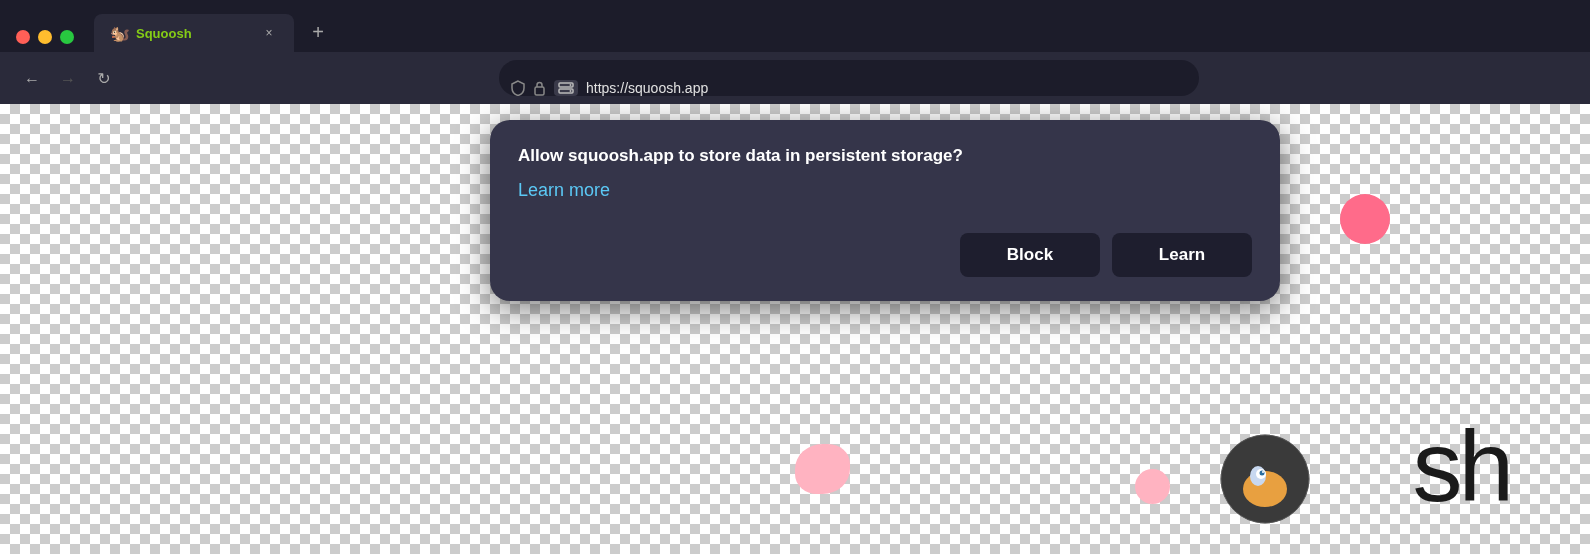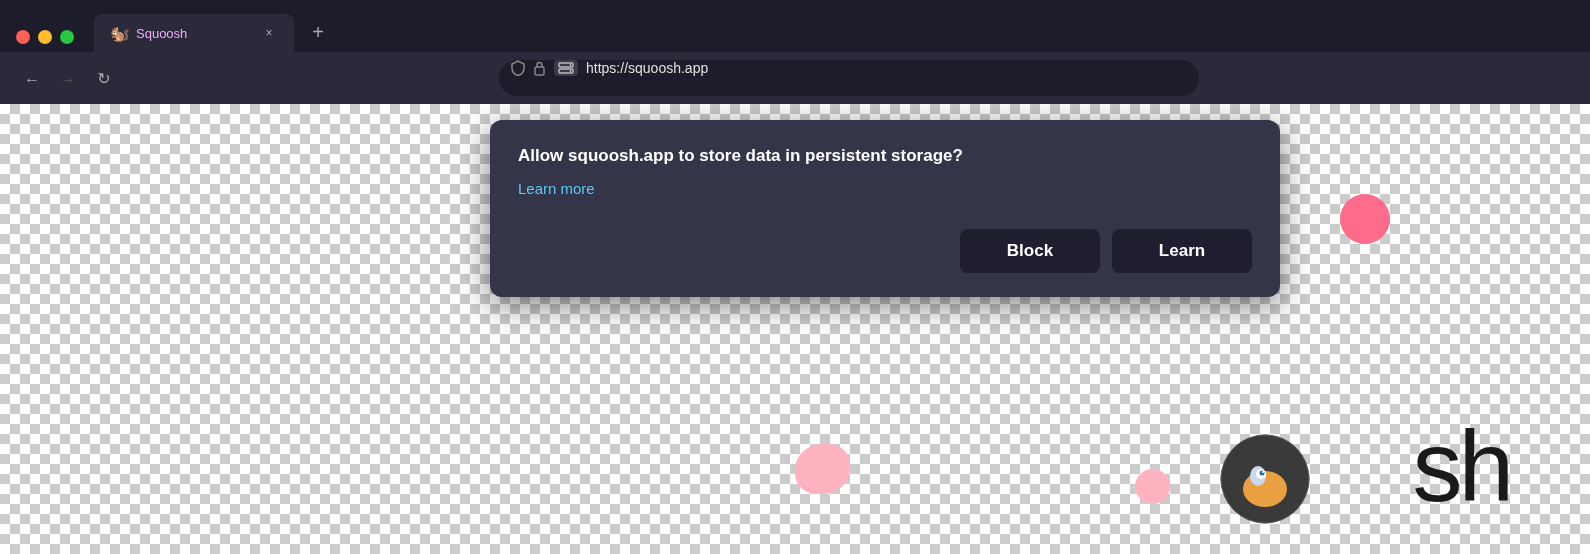--- a/index.html
+++ b/index.html
@@ -61,23 +61,23 @@
     }
 
     .tab-favicon {
       width: 18px;
       height: 18px;
       font-size: 16px;
       flex-shrink: 0;
     }
 
     .tab-title {
-      color: #f0abfc;
+      color: #84cc16;
       font-size: 13px;
-      font-weight: 400;
+      font-weight: 700;
       flex: 1;
       white-space: nowrap;
       overflow: hidden;
       text-overflow: ellipsis;
     }
 
     .tab-close {
       width: 18px;
       height: 18px;
       border-radius: 50%;
@@ -128,21 +128,21 @@
       display: flex;
       align-items: center;
       justify-content: center;
       font-size: 16px;
     }
     .nav-btn.disabled { color: #555; cursor: default; }
 
     .address-bar-container {
       flex: 1;
       display: flex;
-      align-items: flex-start;
+      align-items: flex-end;
       background: #1c1c2a;
       border-radius: 20px;
       padding: 0 12px;
       height: 36px;
       gap: 8px;
       max-width: 700px;
       margin: 0 auto;
       position: relative;
       left: 0;
     }
@@ -236,37 +236,37 @@
       height: 90px;
     }
 
     
     .permission-popup {
       position: absolute;
       top: 16px;
       left: 490px;
       width: 790px;
       background: #35354a;
-      border-radius: 12px;
+      border-radius: 20px;
       padding: 24px 28px;
       box-shadow: 0 8px 32px rgba(0,0,0,0.5);
       z-index: 100;
     }
 
     .popup-question {
       color: #ffffff;
       font-size: 17px;
       font-weight: 600;
       margin-bottom: 12px;
       line-height: 1.4;
     }
 
     .popup-learn-more {
       color: #5bc8f5;
-      font-size: 15px;
+      font-size: 18px;
       text-decoration: none;
       cursor: pointer;
       display: inline-block;
       margin-bottom: 32px;
     }
 
     .popup-actions {
       display: flex;
       justify-content: flex-end;
       gap: 12px;

